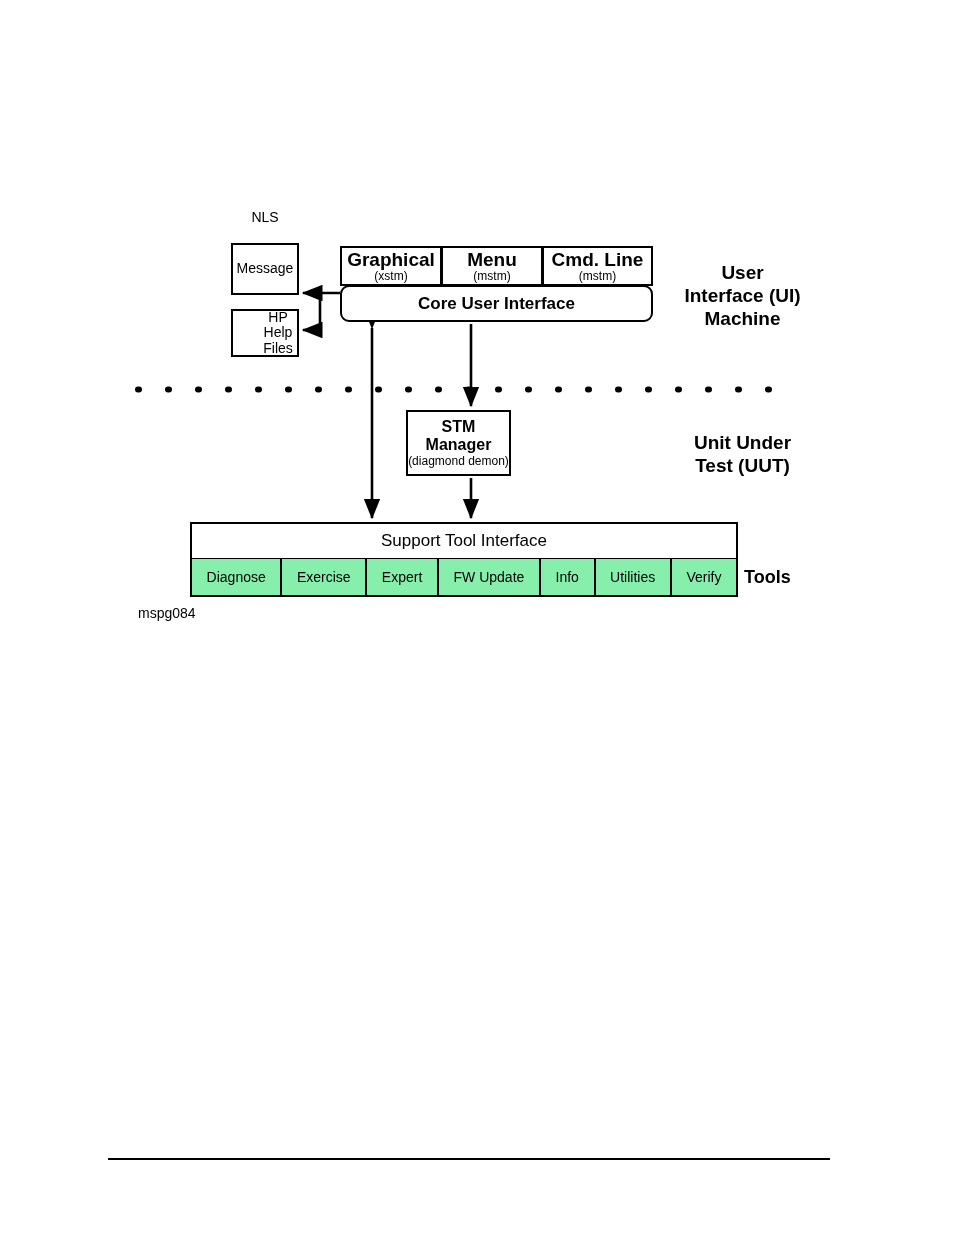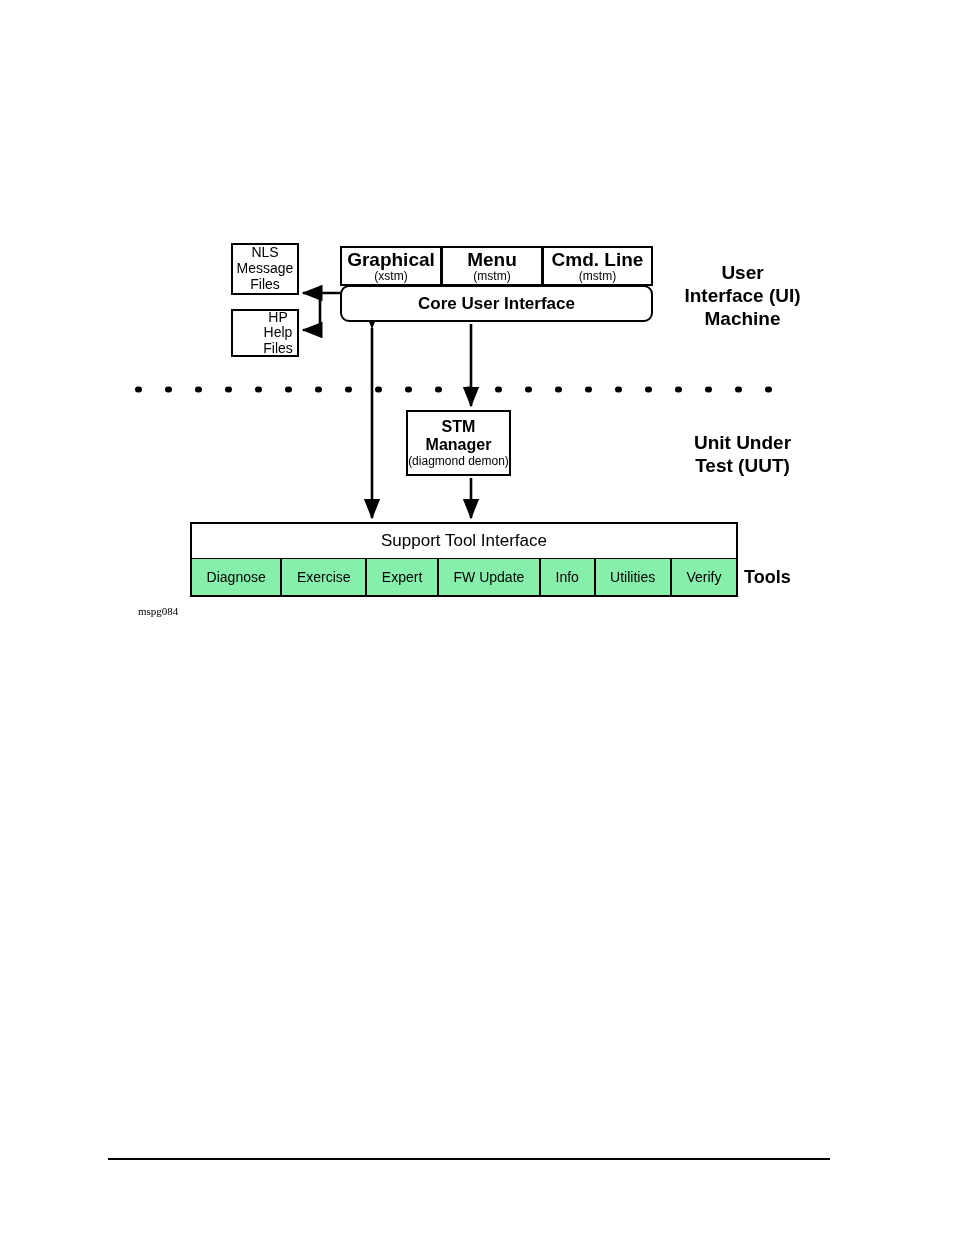--- a/index.html
+++ b/index.html
@@ -29,20 +29,21 @@
     align-items: center;
     justify-content: center;
     text-align: center;
     line-height: 1.12;
   }
 
   
   #nls-box {
     left: 231px; top: 243px; width: 68px; height: 52px;
     font-size: 14px;
+    gap: 36px;
   }
   #hp-help-box {
     left: 231px; top: 309px; width: 68px; height: 48px;
     font-size: 14px;
     padding-left: 26px;
   }
 
   
   #graphical-box {
     left: 340px; top: 246px; width: 102px; height: 40px;
@@ -116,22 +117,22 @@
   
   #dotted-line {
     position: absolute;
     left: 135px; top: 386px; width: 645px; height: 7px;
   }
 
   
   #caption {
     position: absolute;
     left: 138px; top: 605px;
-    font-size: 11px;
-    font-family: Liberation Serif, serif;
+    font-size: 14px;
+    font-family: Liberation Sans, sans-serif;
   }
 
   
   #bottom-rule {
     position: absolute;
     left: 108px; top: 1158px; width: 722px; height: 2px;
     background: #000;
   }
 
   

